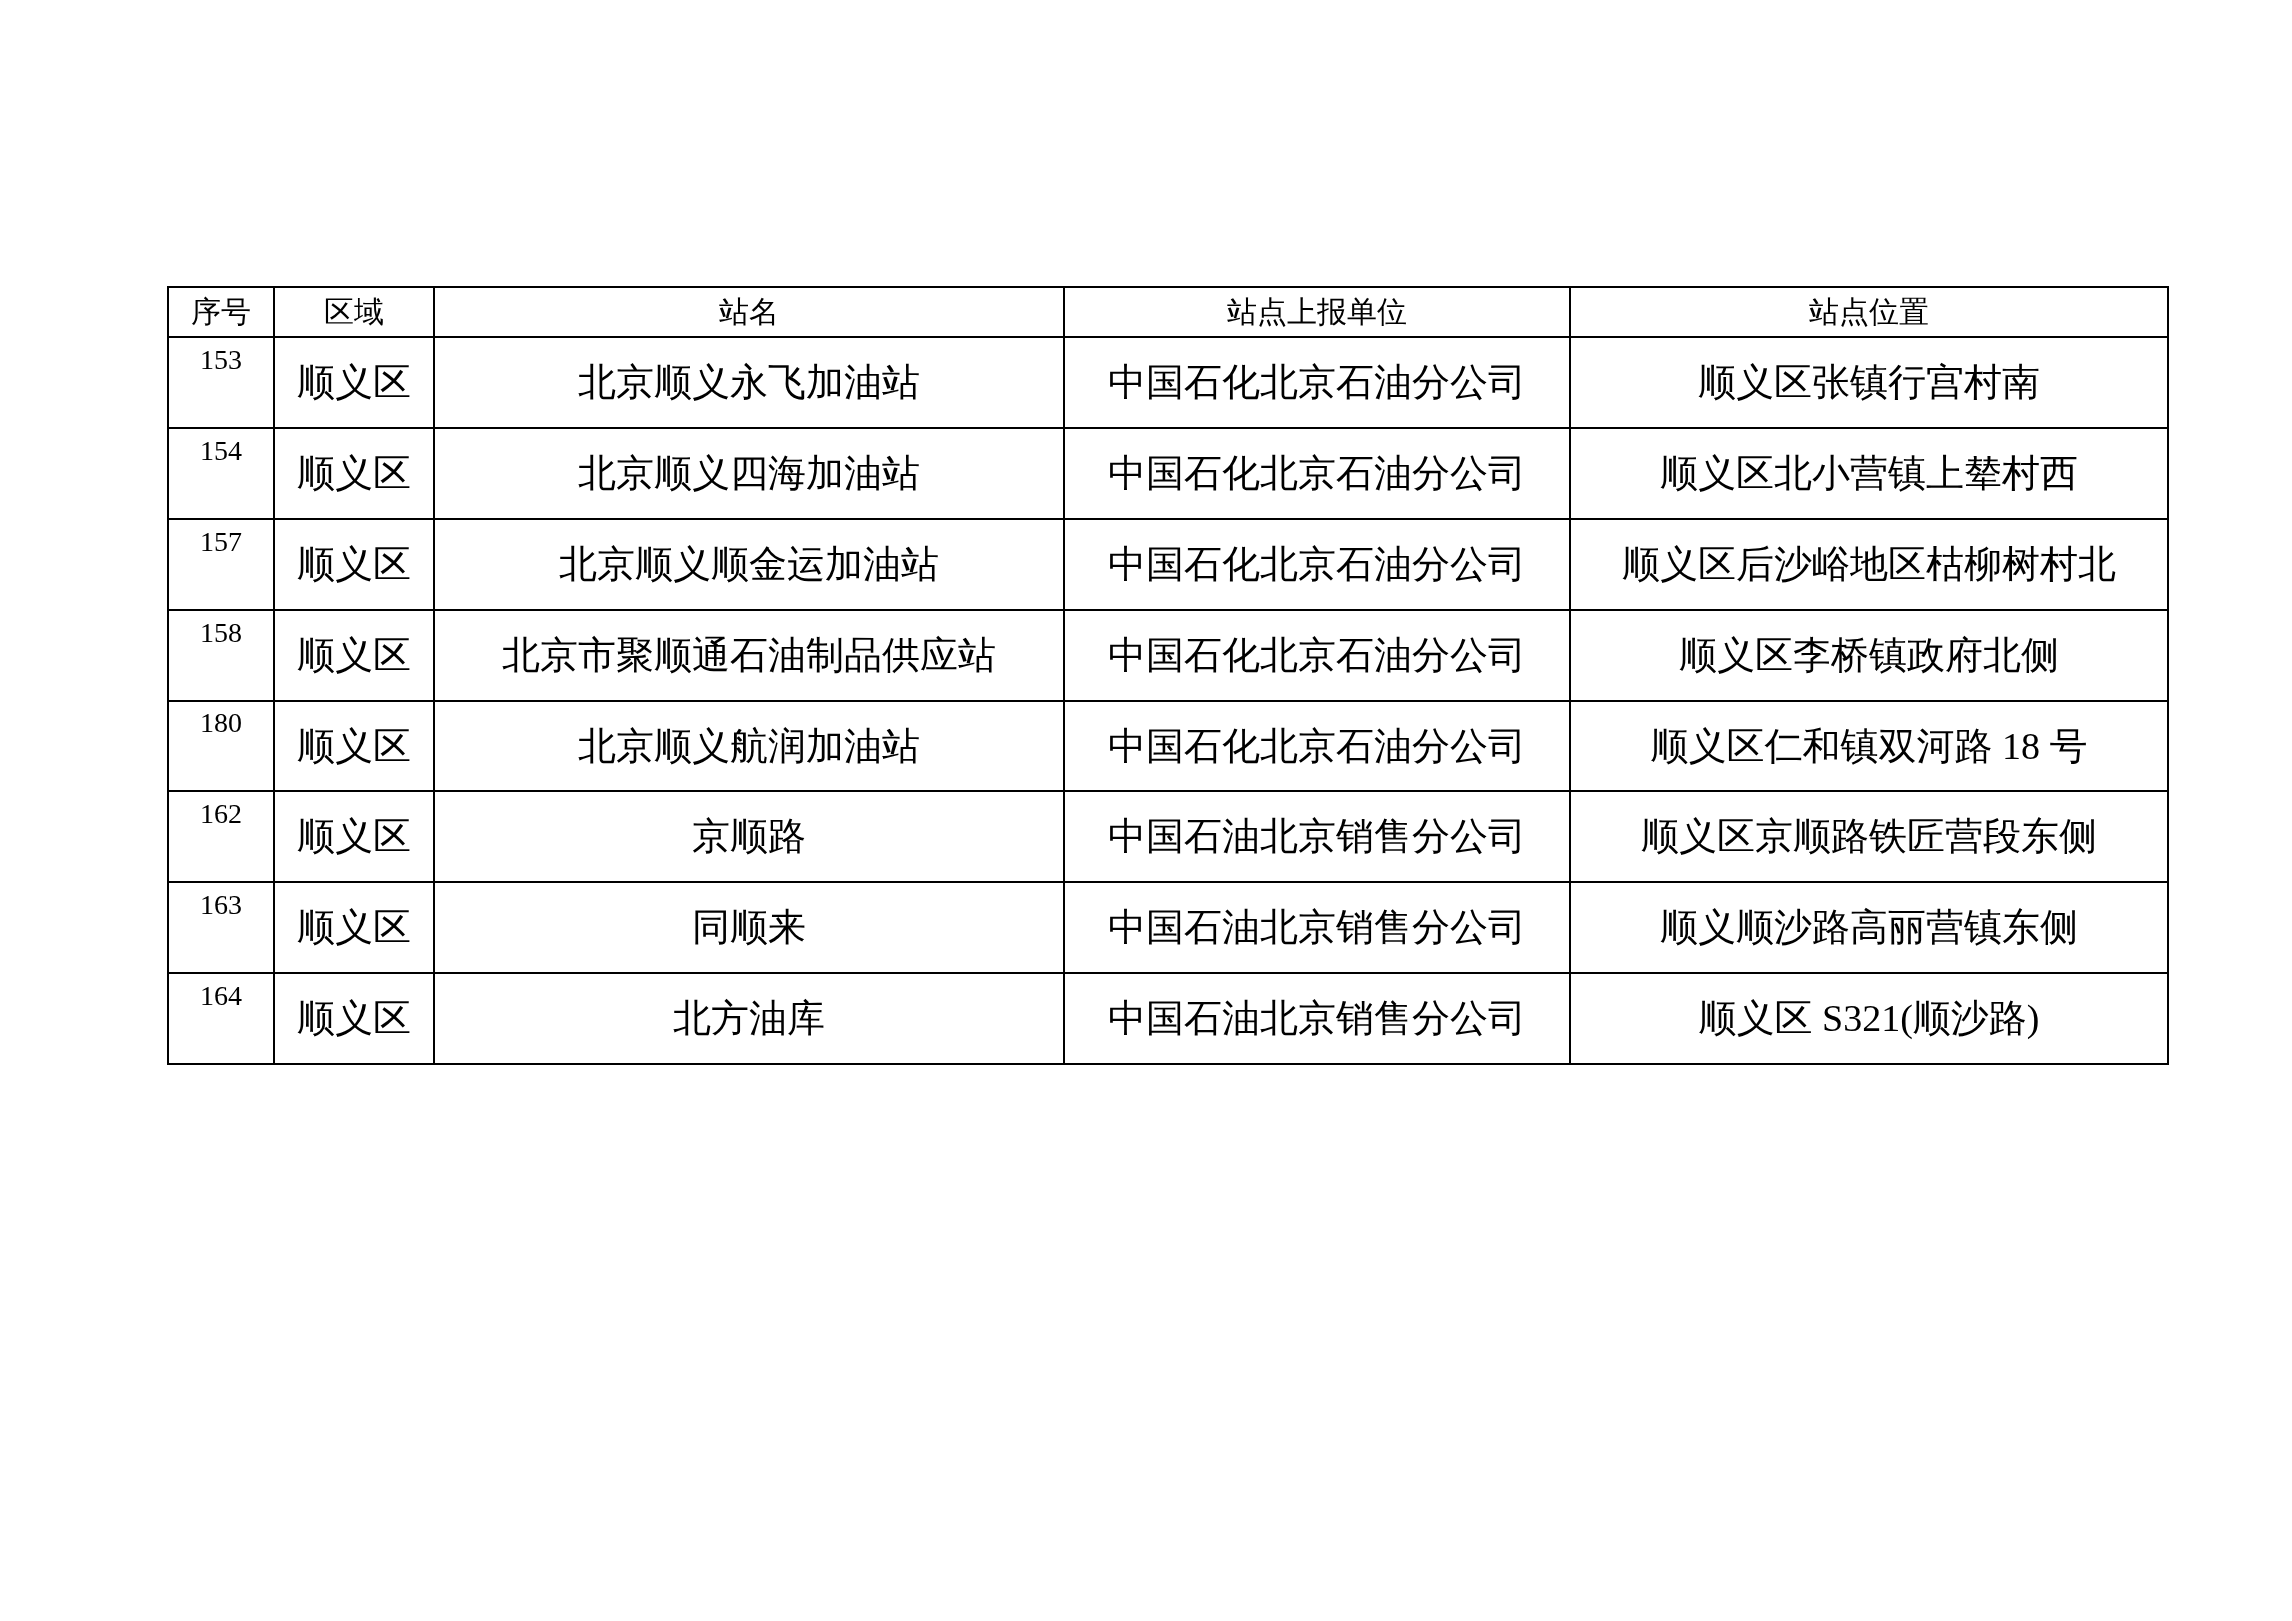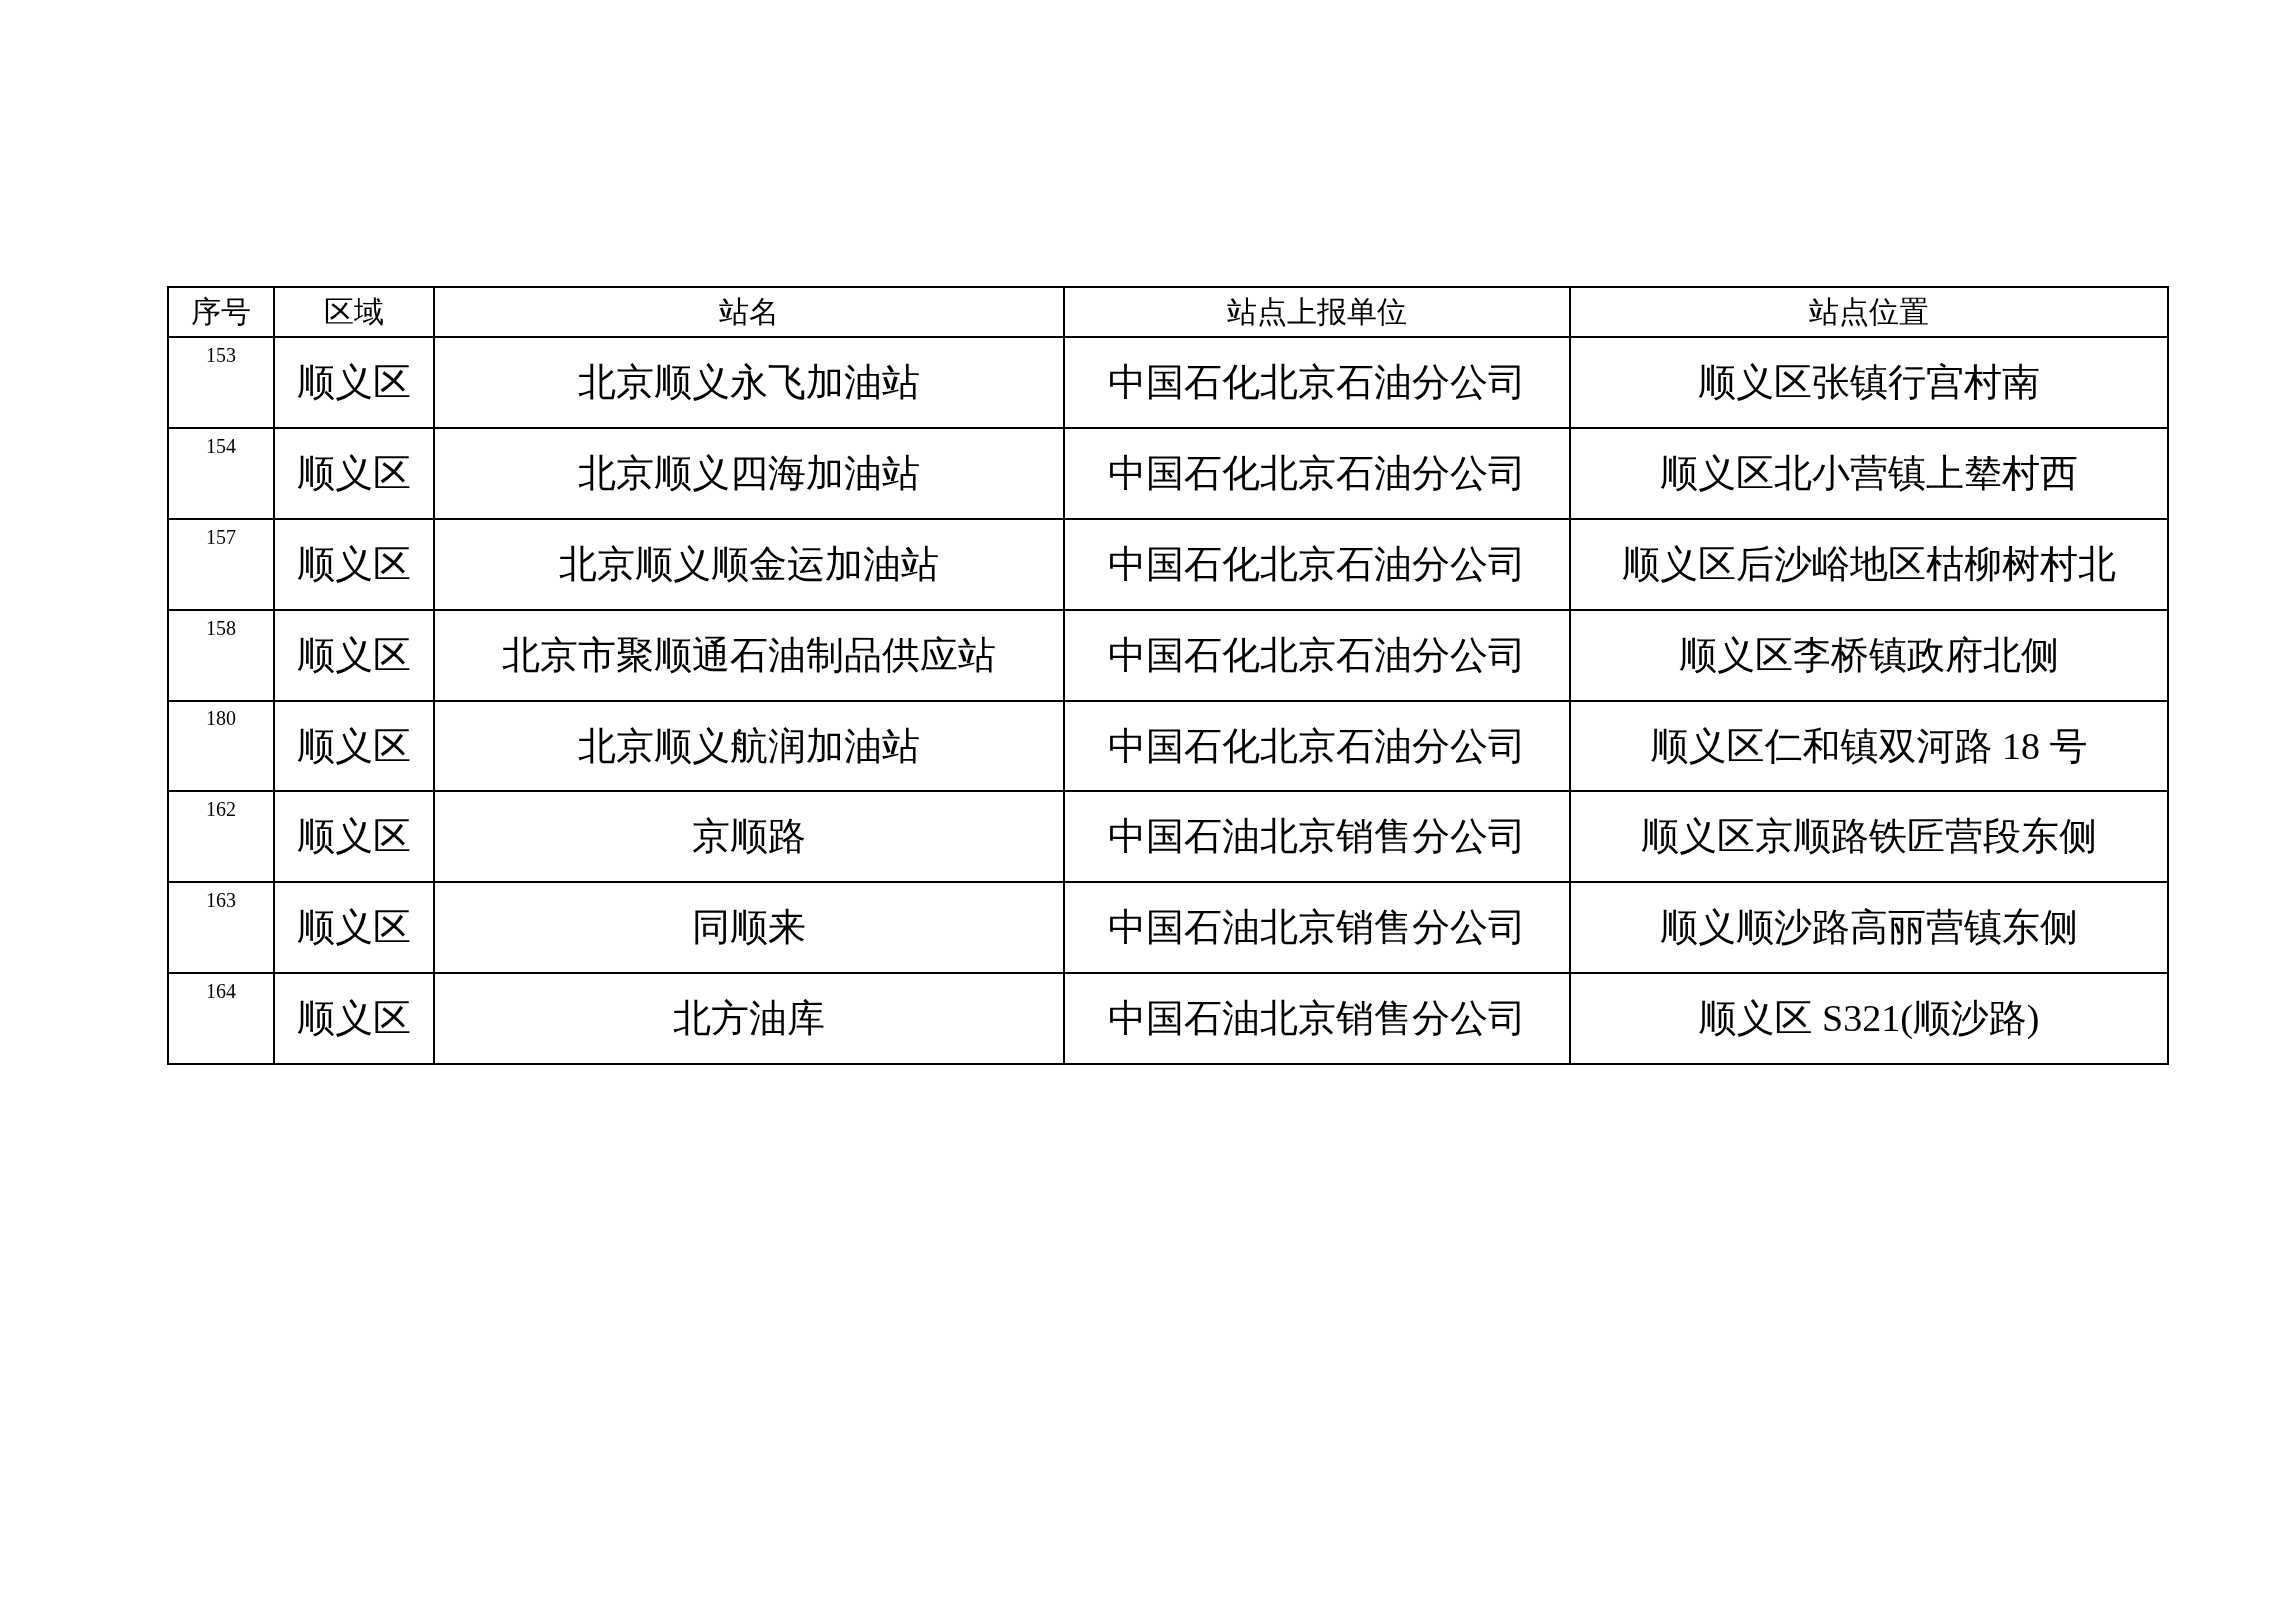--- a/index.html
+++ b/index.html
@@ -42,21 +42,21 @@
     font-size: 30px;
     vertical-align: middle;
   }
   table.stations tbody td {
     height: 83px;
     font-size: 38px;
     vertical-align: middle;
   }
   table.stations tbody td.serial {
     vertical-align: top;
-    font-size: 20px;
+    font-size: 28px;
     padding-top: 5.9px;
     font-family: "Liberation Serif", "DejaVu Serif", serif;
     margin-top: 33px;
   }
   .page-number {
     position: absolute;
     left: 1946px;
     top: 1334px;
     font-size: 39px;
     line-height: 47px;

